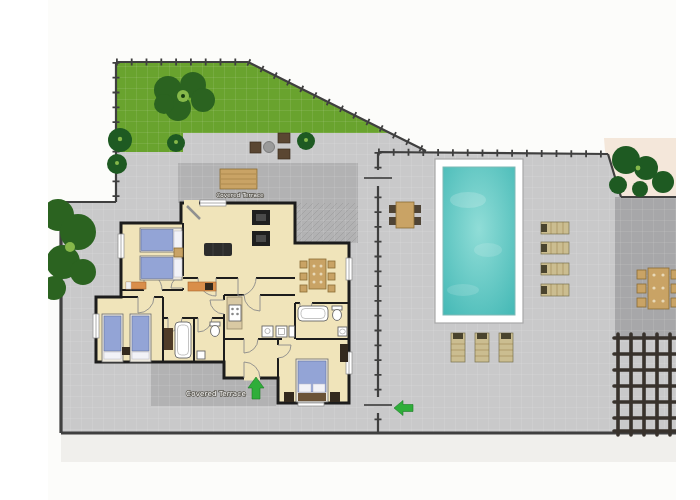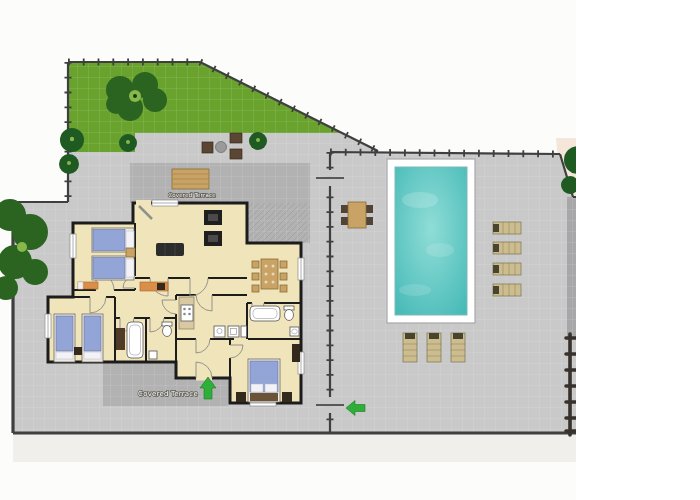--- a/index.html
+++ b/index.html
@@ -1,17 +1,17 @@
 <!DOCTYPE html>
 <html style="--page_bg: #fcfcfa; --grass: #69a32e; --tree: #2b6320; --bush: #1e5a22; --terrace: #c9c9ca; --covered: #b2b2b3; --driveway: #a7a7a9; --road: #ece8dd; --entry: #f4e7da; --floor: #f0e4ba; --wall: #1c1c1c; --fence: #3f3f3f; --pool_deep: #45b9b6; --pool_light: #90ddd7; --wood: #c9a365; --wood_dark: #8a6b35; --bed: #93a4d6; --pillow: #f2f2f7; --dark_furniture: #33291d; --sofa: #2c2c2c; --lounger: #cbbd90; --lounger_dark: #4a442e; --arrow: #2fae3a; --car: #a81a12; --car_dark: #700d07; --glass: #c6d5da; --orange: #d98e4a; --pergola: #38322c; --label_fill: #ffffff; --label_stroke: #5a574f;"><head>
 <meta charset="utf-8">
 <style>
   html,body{margin:0;padding:0;background:#fff;}
-  .stage{position:relative;width:576px;height:500px;background:#fcfcfa;overflow:hidden;
-         font-family:"DejaVu Sans",sans-serif;}
+  .stage{position:relative;width:628px;height:500px;background:#fcfcfa;overflow:hidden;
+         font-family:"DejaVu Sans",sans-serif;margin-left:48px;}
   svg{display:block}
   
   .bg        {fill:var(--page_bg);}
   .road      {fill:var(--road);}
   .entry     {fill:var(--entry);}
   .parcel    {fill:var(--terrace);}
   .covered   {fill:var(--covered);}
   .driveway  {fill:var(--driveway);}
   .grass     {fill:var(--grass);}
   .tiles     {fill:url(#tiles);}

